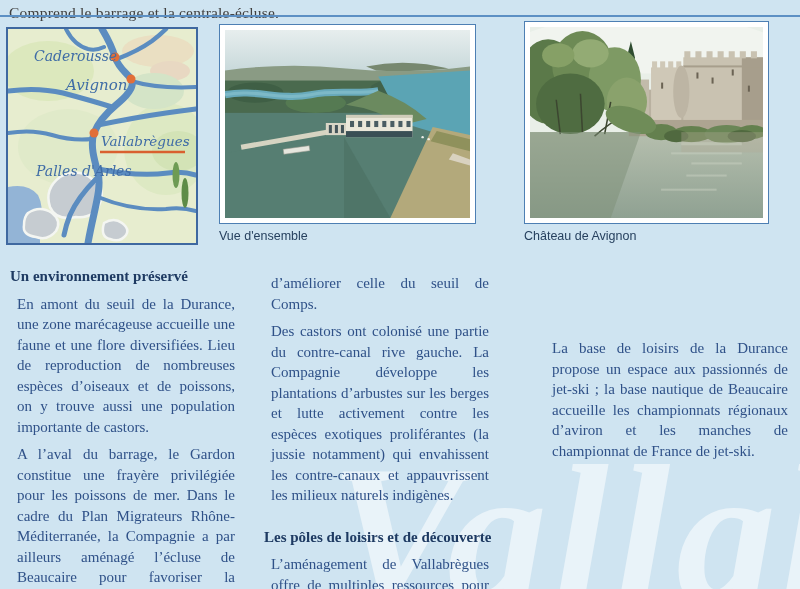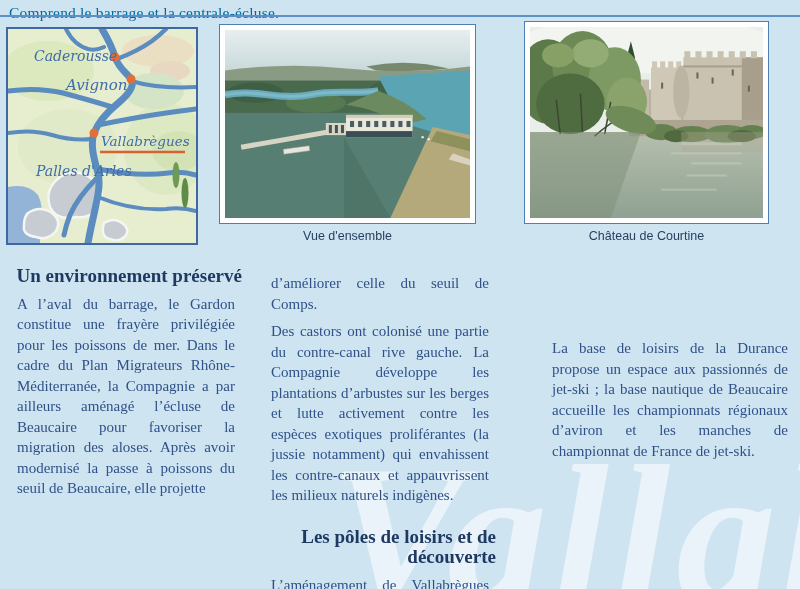--- a/index.html
+++ b/index.html
@@ -4,56 +4,56 @@
 <style>
   * { margin:0; padding:0; box-sizing:border-box; }
   html,body { width:800px; height:589px; }
   body {
     position:relative; overflow:hidden;
     background:#cfe4f1;
     font-family:"Liberation Serif", serif;
   }
   .header-text {
     position:absolute; left:9px; top:4px;
-    font-size:15.5px; color:#0369a1; letter-spacing:.2px;
+    font-size:15.5px; color:#404040; letter-spacing:.2px;
   }
   .header-rule {
     position:absolute; left:0; top:15px; width:800px; height:2px;
     background:#5d90c4;
   }
 
   
   .map-frame {
     position:absolute; left:6px; top:27px; width:192px; height:218px;
     border:2px solid #3f68a0; background:#15803d;
   }
   .photo {
     position:absolute; background:#ffffff; border:1.5px solid #4d7fb3; padding:5px;
   }
   .photo-mid   { left:219px; top:24px;  width:257px; height:200px; }
   .photo-right { left:524px; top:21px;  width:245px; height:203px; }
   .photo svg { display:block; width:100%; height:100%; }
   .caption {
-    position:absolute; text-align:center;
+    position:absolute; text-align:left;
     font-family:"Liberation Sans", sans-serif;
     font-size:12.5px; color:#27415f;
   }
   .caption-mid   { left:219px; top:229px; width:257px; }
   .caption-right { left:524px; top:229px; width:245px; }
 
   
   .col {
     position:absolute; z-index:2;
     font-size:15px; line-height:20.5px; color:#2f5188;
     text-align:justify;
   }
   .col p { margin:7px; }
   .col h3 {
-    font-size:19px; font-weight:bold; color:#1e3a62;
-    text-align:right; line-height:20.5px;
+    font-size:15px; font-weight:bold; color:#1e3a62;
+    text-align:left; line-height:20.5px;
   }
   .col-1 { left:10px;  top:266px; width:232px; }
   .col-2 { left:264px; top:266px; width:232px; }
   .col-3 { left:545px; top:331px; width:250px; }
   .col-2 h3 { margin-top:21px; }
 
   
   .watermark {
     position:absolute; left:330px; top:420px; z-index:1;
     font-family:"Liberation Serif", serif;
@@ -251,24 +251,25 @@
     <rect x="150" y="104" width="81" height="20" fill="#b3aa96" opacity=".35"></rect>
     <g fill="#cdd4c5" opacity=".45">
       <rect x="150" y="114" width="60" height="3"></rect>
         <rect x="140" y="124" width="70" height="2"></rect>
         <rect x="160" y="134" width="50" height="2"></rect>
         <rect x="155" y="146" width="40" height="2"></rect>
         <rect x="130" y="160" width="55" height="2"></rect>
     </g>
   </svg>
 </div>
-<div class="caption caption-right">Château de Courtine</div>
+<div class="caption caption-right">Château de Avignon</div>
 
 <div class="col col-1">
   <h3>Un environnement préservé</h3>
+  <p>En amont du seuil de la Durance, une zone marécageuse accueille une faune et une flore diversifiées. Lieu de reproduction de nombreuses espèces d’oiseaux et de poissons, on y trouve aussi une population importante de castors.</p>
   <p>A l’aval du barrage, le Gardon constitue une frayère privilégiée pour les poissons de mer. Dans le cadre du Plan Migrateurs Rhône-Méditerranée, la Compagnie a par ailleurs aménagé l’écluse de Beaucaire pour favoriser la migration des aloses. Après avoir modernisé la passe à poissons du seuil de Beaucaire, elle projette</p>
 </div>
 
 <div class="col col-2">
   <p>d’améliorer celle du seuil de Comps.</p>
   <p>Des castors ont colonisé une partie du contre-canal rive gauche. La Compagnie développe les plantations d’arbustes sur les berges et lutte activement contre les espèces exotiques proliférantes (la jussie notamment) qui envahissent les contre-canaux et appauvrissent les milieux naturels indigènes.</p>
   <h3>Les pôles de loisirs et de découverte</h3>
   <p>L’aménagement de Vallabrègues offre de multiples ressources pour le développement des activités de loisirs et de la navigation de plaisance.</p>
 </div>
 

